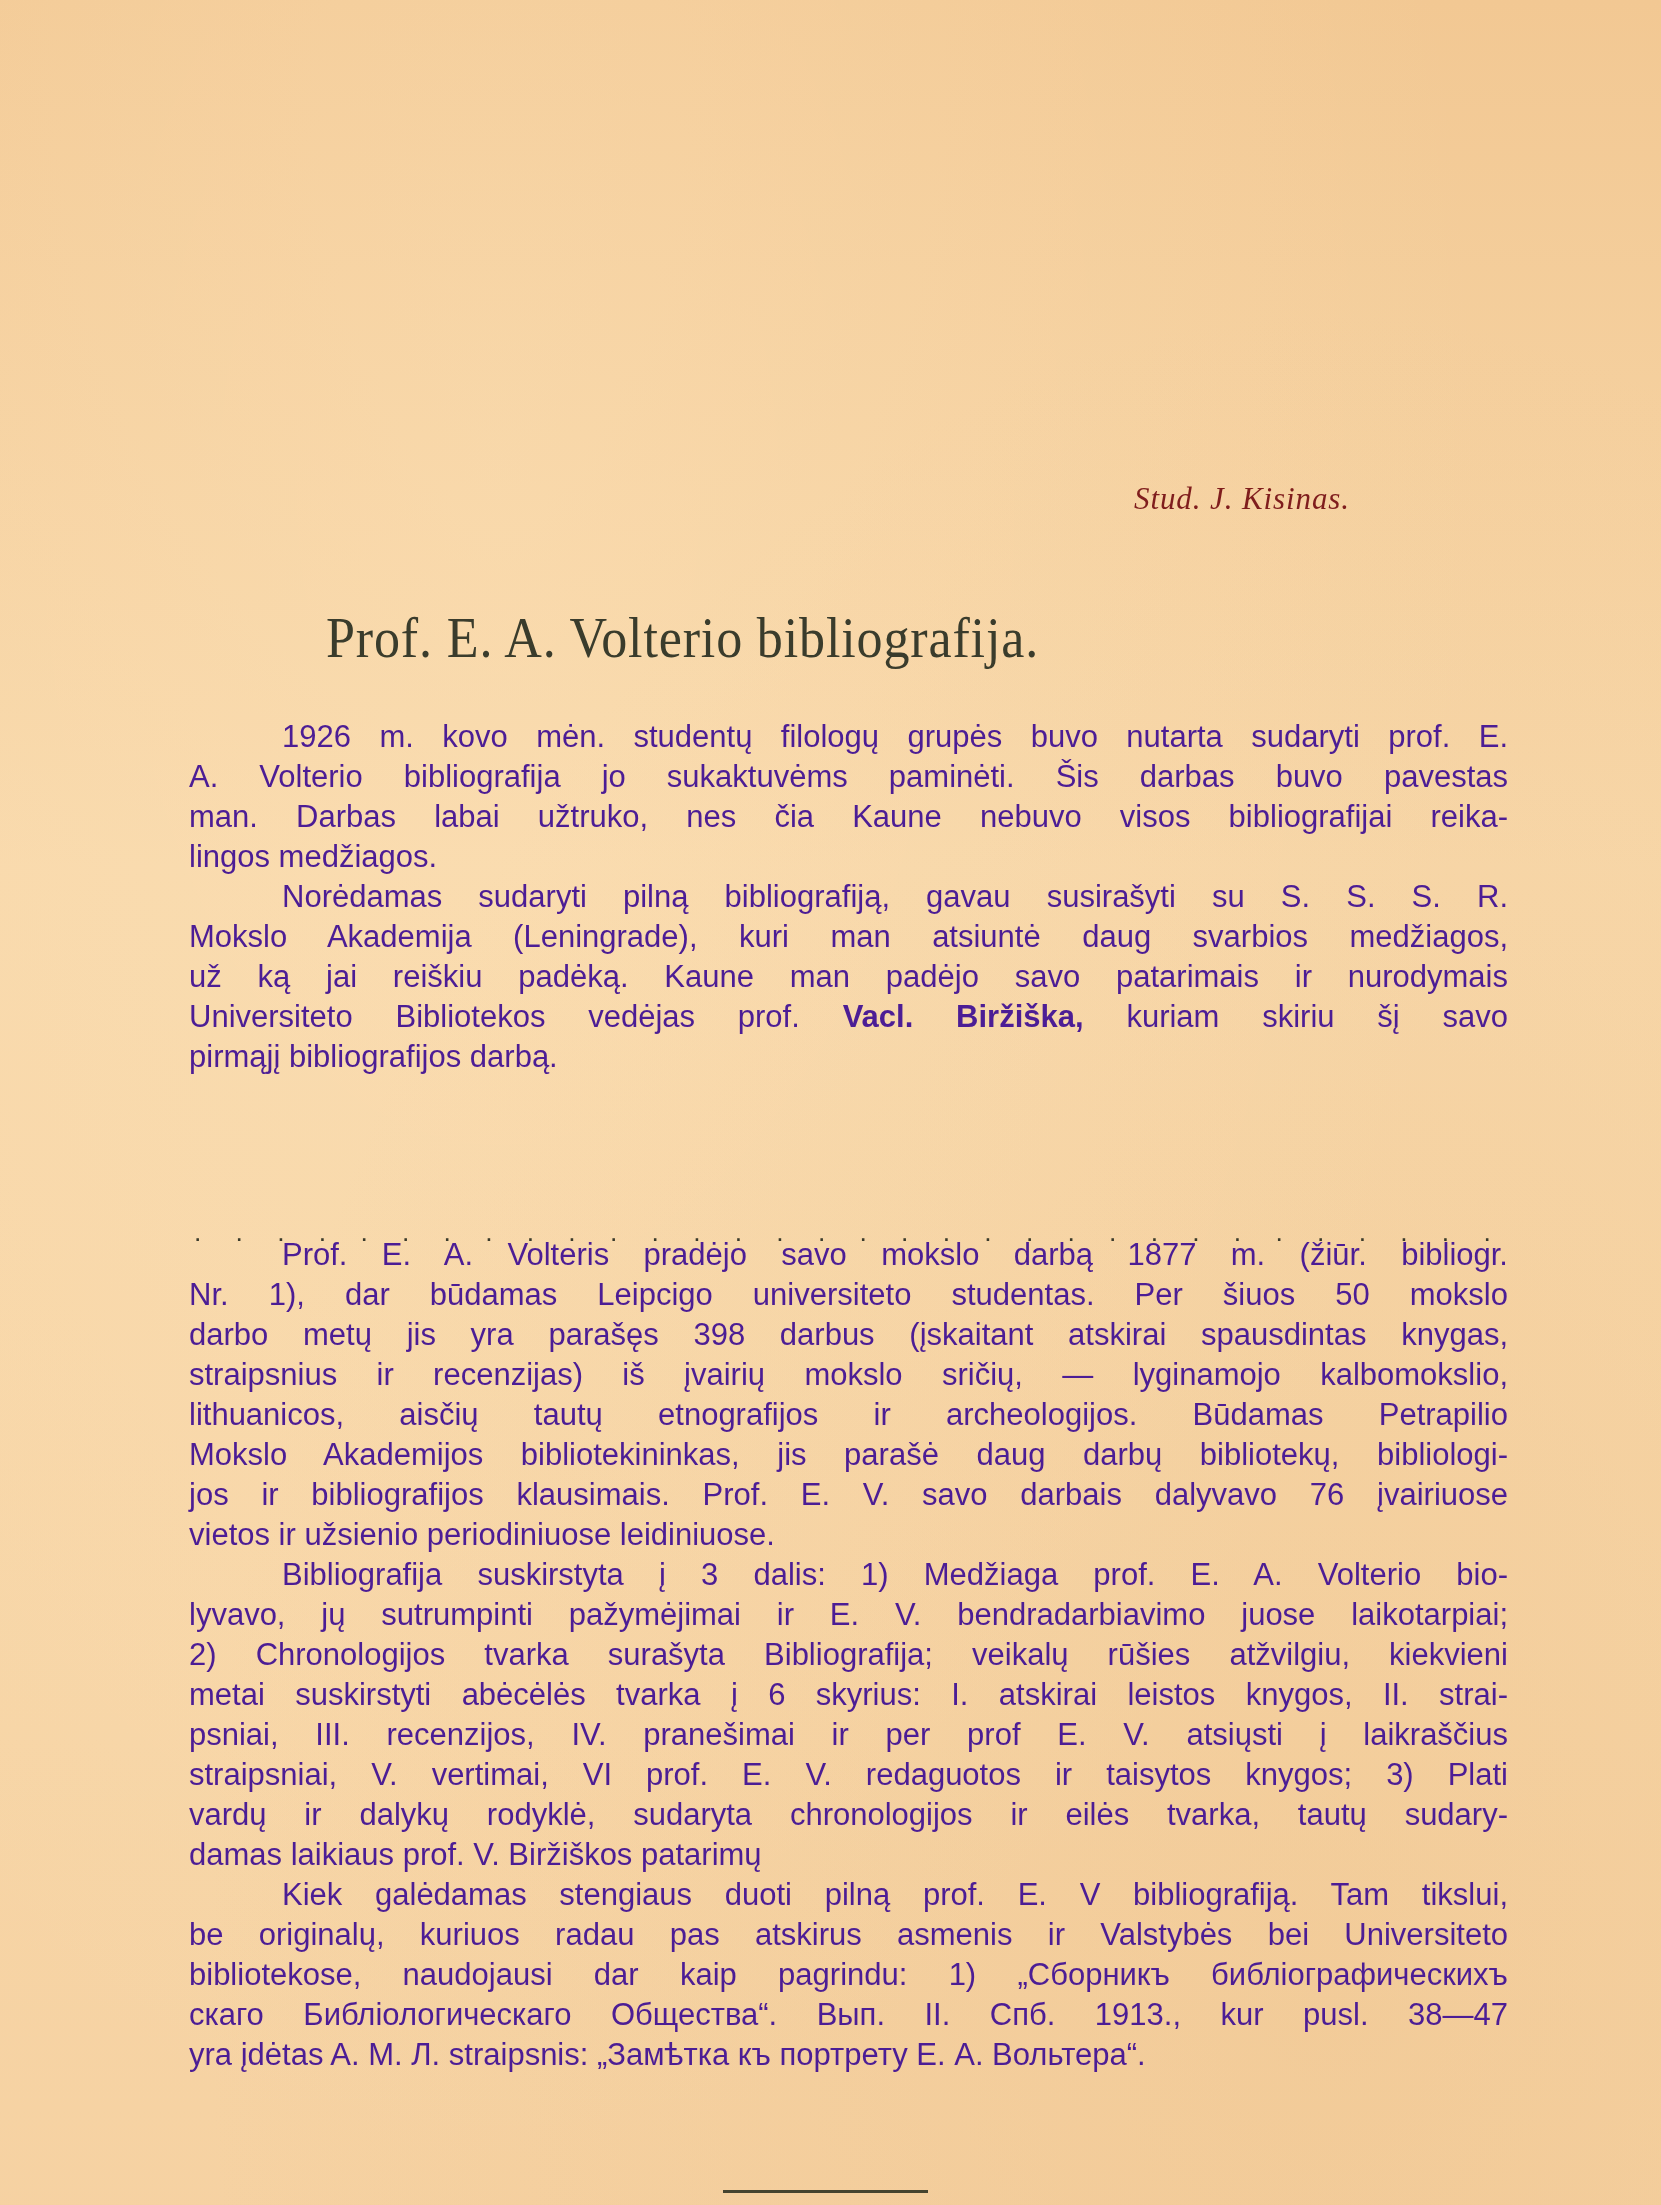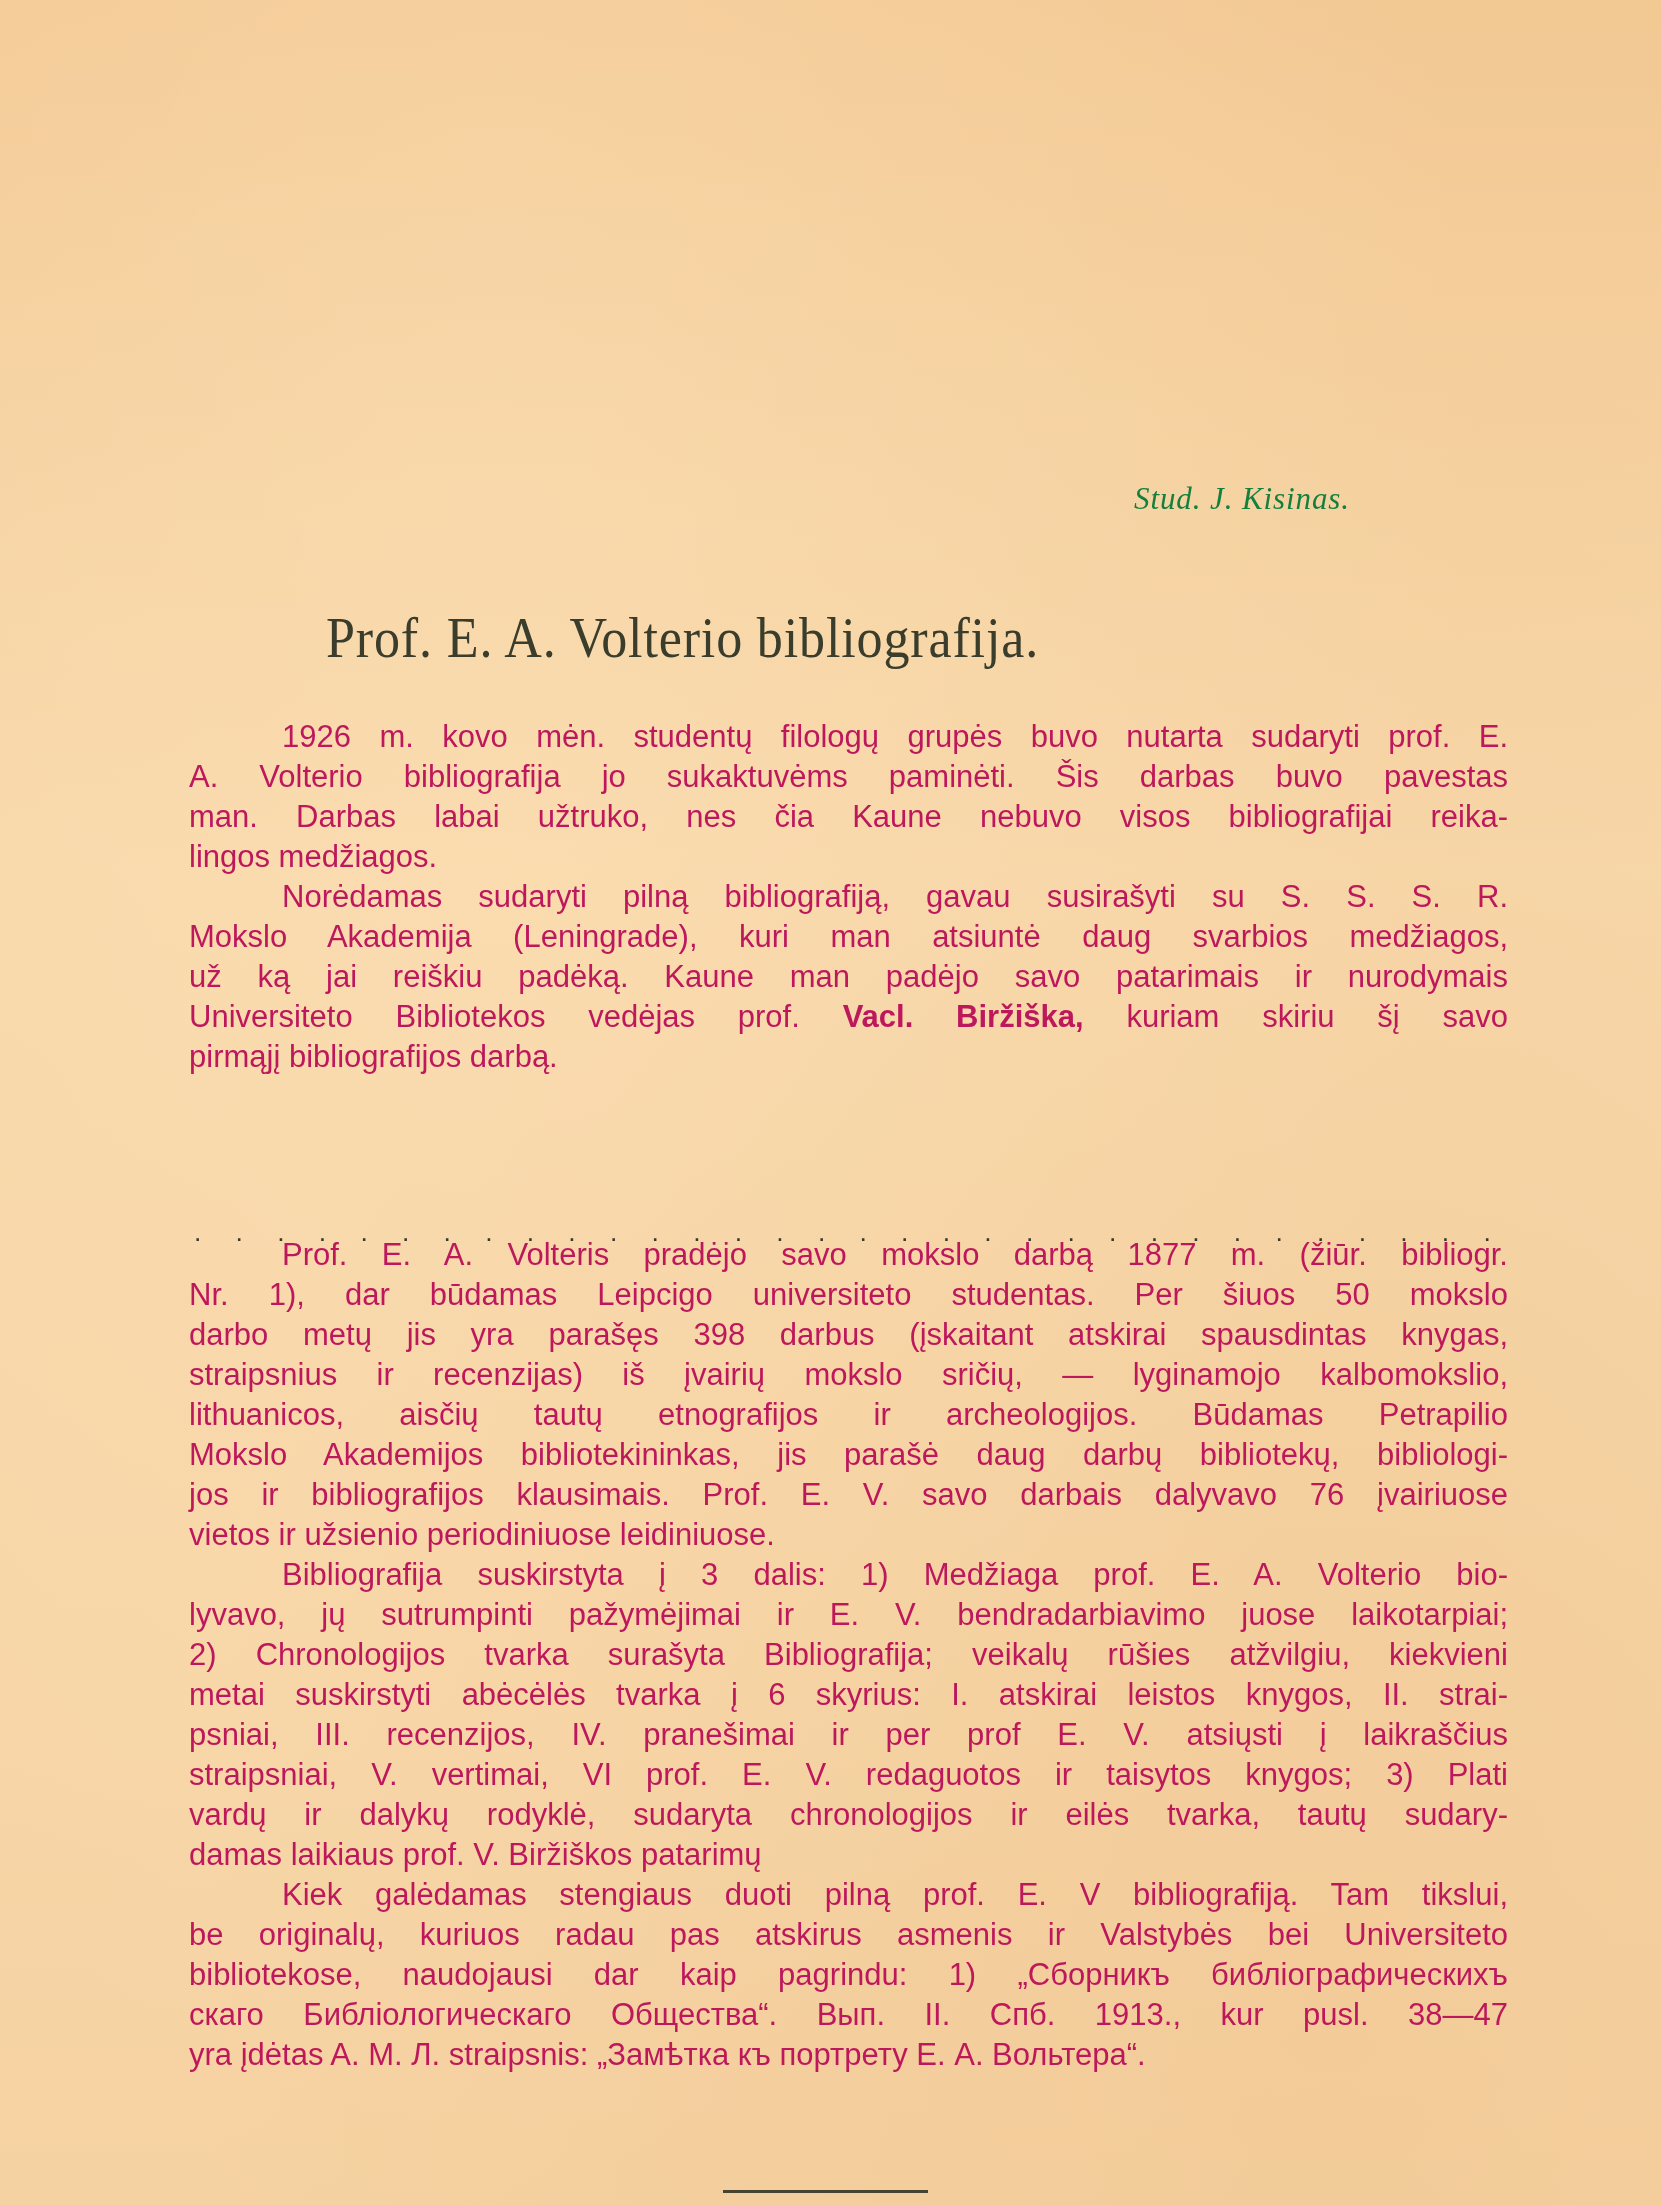--- a/index.html
+++ b/index.html
@@ -13,33 +13,33 @@
   .paper {
     position: absolute; inset: 0;
     background:
       radial-gradient(ellipse at 30% 20%, rgba(255,230,190,0.35), transparent 60%),
       radial-gradient(ellipse at 80% 80%, rgba(230,180,120,0.25), transparent 60%),
       linear-gradient(180deg, #f2c893 0%, #f8d8aa 35%, #f7d5a6 70%, #f5d0a0 100%);
   }
   .author {
     position: absolute; left: 1134px; top: 481px;
     font-family: "Liberation Serif", "DejaVu Serif", serif;
-    font-style: italic; font-size: 31px; color: #15803d;
+    font-style: italic; font-size: 31px; color: #7f1d1d;
     letter-spacing: 0.9px;
   }
   .title {
     position: absolute; left: 326px; top: 606px;
     font-family: "Liberation Serif", "DejaVu Serif", serif;
     font-size: 56px; color: #3a3c2c; letter-spacing: 0.9px;
     transform: scaleX(0.93); transform-origin: left top;
     white-space: nowrap;
   }
   .body {
     position: absolute; left: 189px; width: 1319px;
-    font-size: 31px; line-height: 40px; color: #be185d;
+    font-size: 31px; line-height: 40px; color: #4c1d95;
   }
   .line {
     display: block; white-space: nowrap;
     text-align: justify; text-align-last: justify;
     height: 40px;
   }
   .line.last { text-align-last: left; }
   .line.indent { padding-left: 93px; }
   .b { font-weight: bold; }
   .dots {

